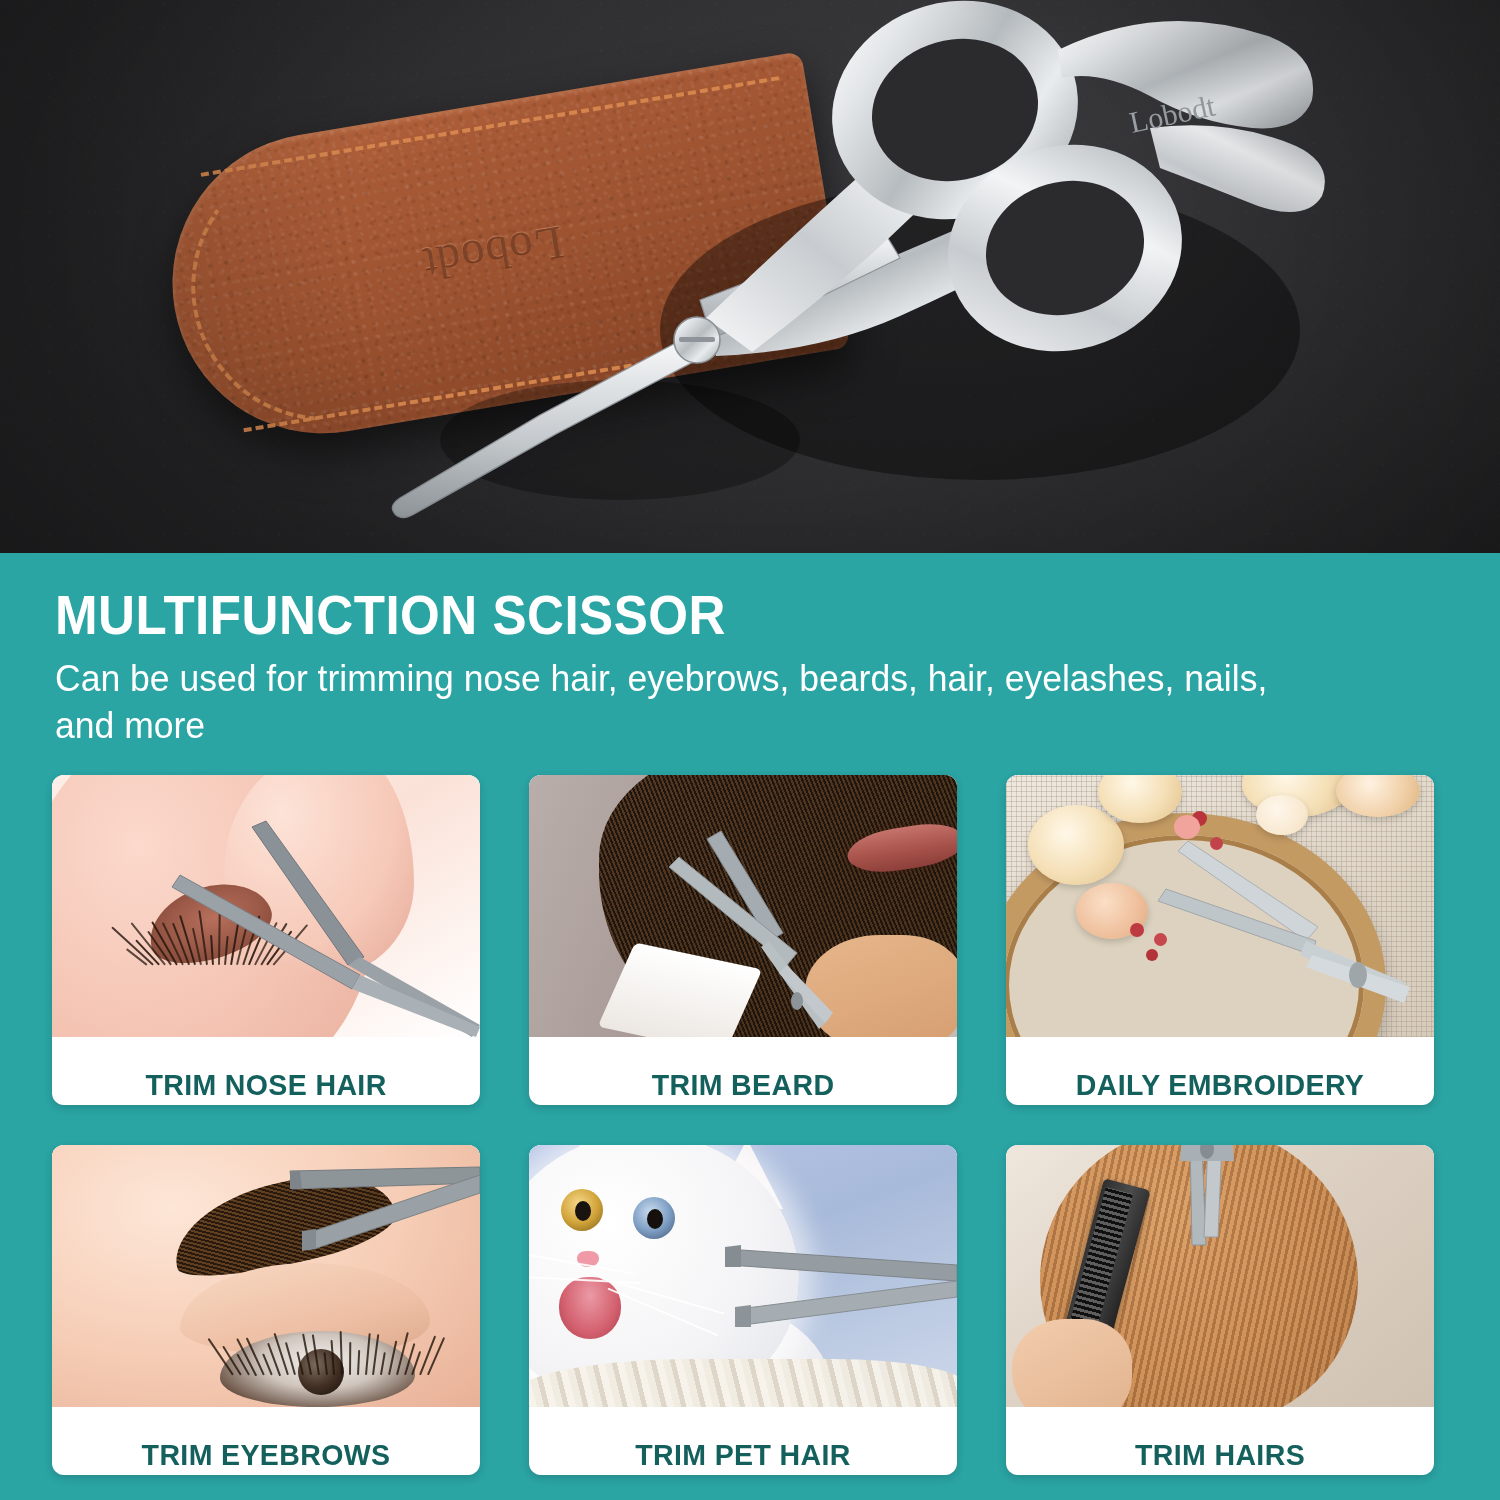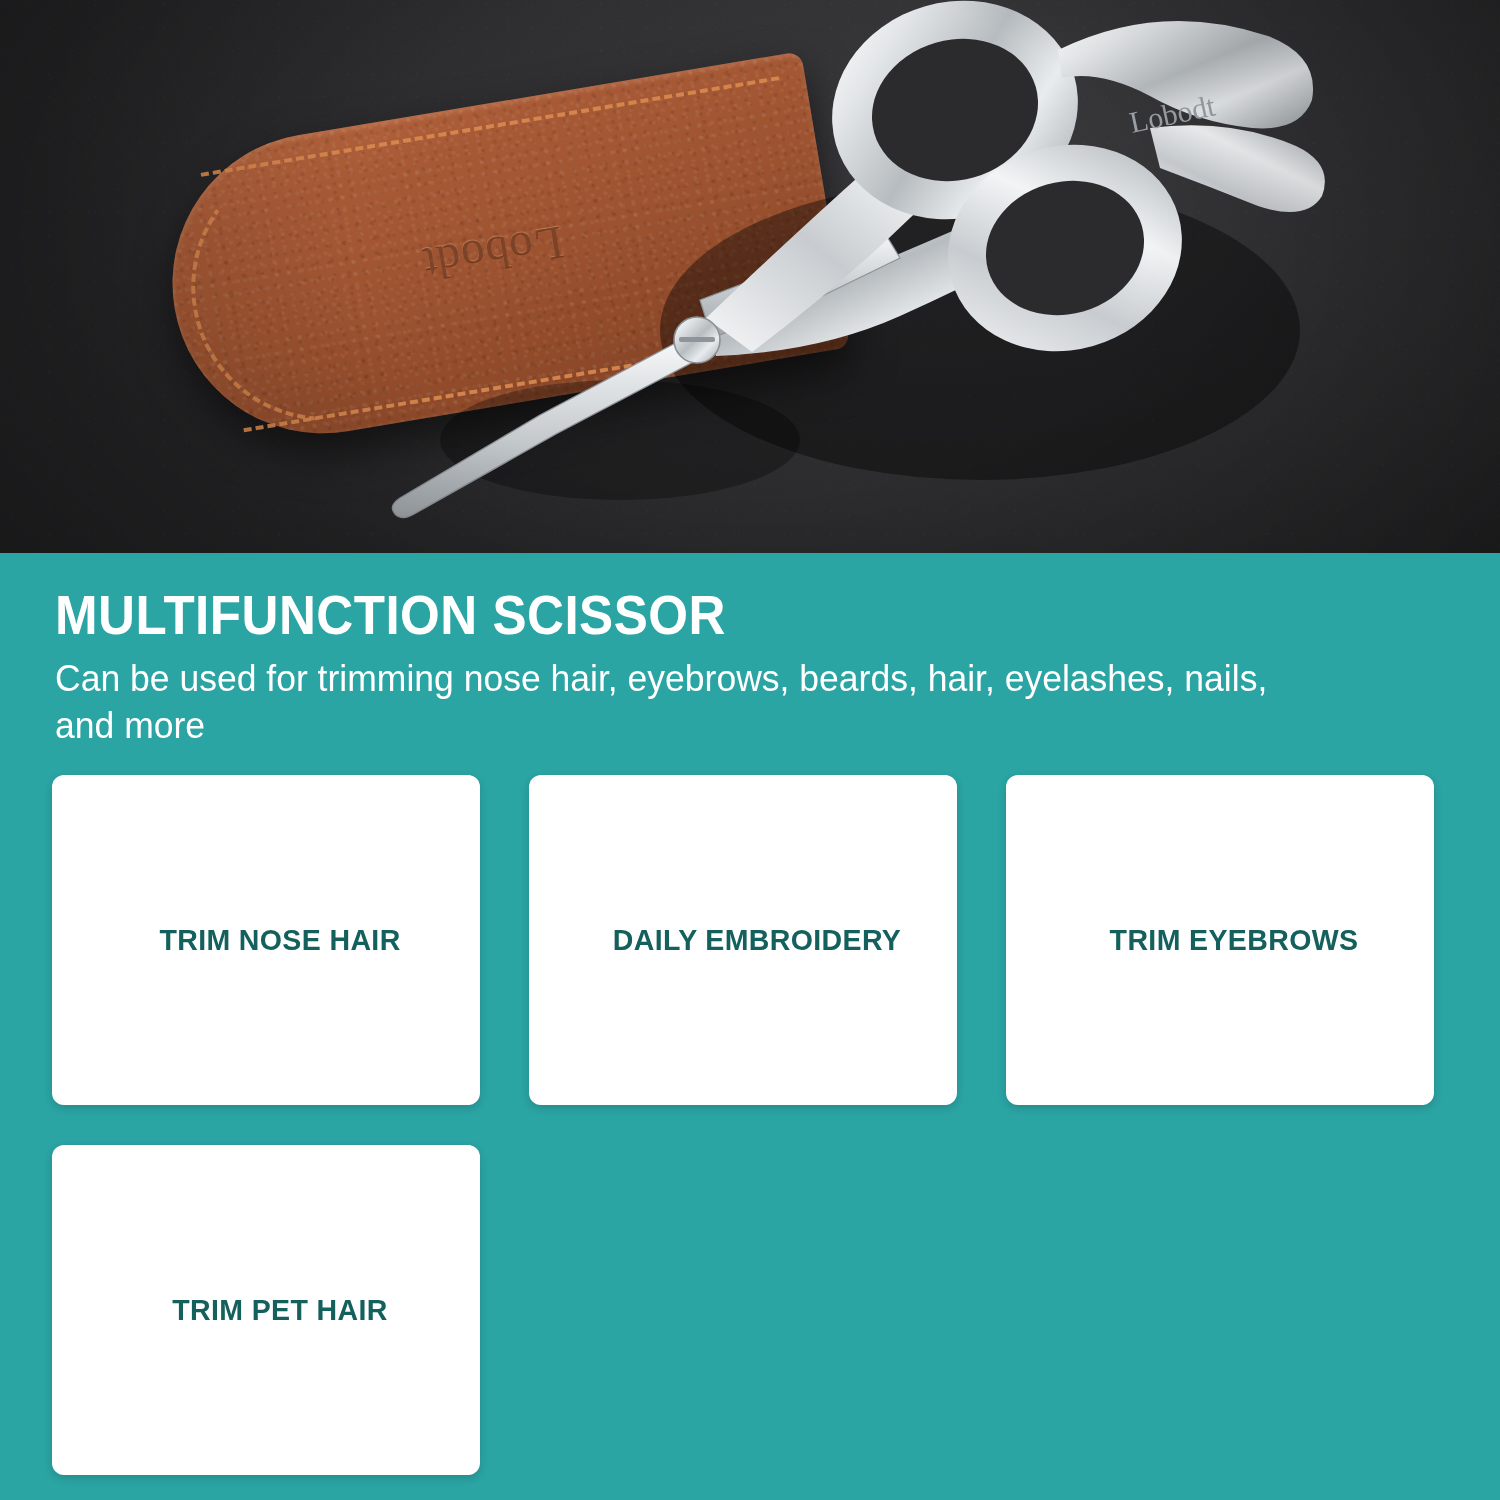--- a/index.html
+++ b/index.html
@@ -152,21 +152,21 @@
     column-gap: 49px;
     row-gap: 40px;
   }
   .card {
     position: relative;
     background: #ffffff;
     border-radius: 12px;
     overflow: hidden;
     box-shadow: 0 3px 9px rgba(0,0,0,.16);
     display: flex;
-    flex-direction: row;
+    flex-direction: column;
     gap: 28px;
   }
   .card-photo {
     position: relative;
     height: 262px;
     overflow: hidden;
     background: #eee;
   }
   .card-caption {
     flex: 1;
@@ -507,20 +507,39 @@
         <svg class="blade-svg" viewBox="0 0 428 262">
           <path d="M200 52 L296 190 L312 182 L214 46 Z" fill="#8a9298" stroke="#6e767c" stroke-width="1"></path>
           <path d="M120 112 L300 214 L308 200 L128 100 Z" fill="#9aa1a7" stroke="#7a8187" stroke-width="1"></path>
           <path d="M296 190 L420 262 L428 250 L308 182 Z" fill="#9aa1a7"></path>
           <path d="M300 214 L424 262 L428 252 L308 200 Z" fill="#aab1b6"></path>
         </svg>
       </div>
       <div class="card-caption">TRIM NOSE HAIR</div>
     </div>
 
+    <div class="card">
+      <div class="card-photo">
+        <div class="scene beard-bg">
+          <div class="beard-face"></div>
+          <div class="beard-mass"></div>
+          <div class="beard-lip"></div>
+          <div class="beard-collar"></div>
+          <div class="beard-hand"></div>
+        </div>
+        <svg class="blade-svg" viewBox="0 0 428 262">
+          <path d="M178 64 L240 166 L254 158 L192 56 Z" fill="#a5acb1" stroke="#858c92" stroke-width="1"></path>
+          <path d="M140 92 L258 190 L268 178 L150 82 Z" fill="#b3babe" stroke="#8d9499" stroke-width="1"></path>
+          <path d="M240 166 L300 244 L290 254 L232 172 Z" fill="#b9c0c4"></path>
+          <path d="M258 190 L304 238 L296 248 L250 198 Z" fill="#c2c8cc"></path>
+          <ellipse cx="268" cy="226" rx="6" ry="9" fill="#8d9499"></ellipse>
+        </svg>
+      </div>
+      <div class="card-caption">TRIM BEARD</div>
+    </div>
 
     <div class="card">
       <div class="card-photo">
         <div class="scene emb-bg">
           <div class="emb-cloth"></div>
           <div class="emb-hoop"></div>
           <div class="emb-flower" style="left:22px;top:30px;width:96px;height:80px;"></div>
           <div class="emb-flower" style="left:92px;top:-14px;width:84px;height:62px;"></div>
           <div class="emb-flower" style="left:236px;top:-24px;width:110px;height:66px;"></div>
           <div class="emb-flower" style="left:330px;top:-10px;width:84px;height:52px;background:radial-gradient(circle at 40% 35%,#fff2e2 0%,#f0cfa6 60%,#dcb27e 100%);"></div>
@@ -614,15 +633,32 @@
         <svg class="blade-svg" viewBox="0 0 428 262">
           <path d="M198 104 L428 120 L428 136 L200 120 Z" fill="#969da2" stroke="#7d8489" stroke-width="1"></path>
           <path d="M210 164 L428 136 L428 152 L214 180 Z" fill="#a6adb2" stroke="#878e93" stroke-width="1"></path>
           <path d="M196 102 L212 100 L212 122 L196 122 Z" fill="#868d92"></path>
           <path d="M206 162 L222 160 L222 182 L206 182 Z" fill="#8d9499"></path>
         </svg>
       </div>
       <div class="card-caption">TRIM PET HAIR</div>
     </div>
 
+    <div class="card">
+      <div class="card-photo">
+        <div class="scene hair-bg">
+          <div class="hair-head"></div>
+          <div class="hair-comb"></div>
+          <div class="hair-handle"></div>
+          <div class="hair-hand"></div>
+        </div>
+        <svg class="blade-svg" viewBox="0 0 428 262">
+          <path d="M184 -4 L196 0 L200 100 L186 100 Z" fill="#b2b9bd" stroke="#8f9599" stroke-width="1"></path>
+          <path d="M202 -4 L216 -2 L212 92 L198 92 Z" fill="#c2c8cc" stroke="#989ea2" stroke-width="1"></path>
+          <path d="M176 -10 L226 -10 L228 16 L174 16 Z" fill="#a9b0b5"></path>
+          <ellipse cx="201" cy="4" rx="7" ry="10" fill="#868d92"></ellipse>
+        </svg>
+      </div>
+      <div class="card-caption">TRIM HAIRS</div>
+    </div>
 
   </div>
 </div>
 
 </body></html>

